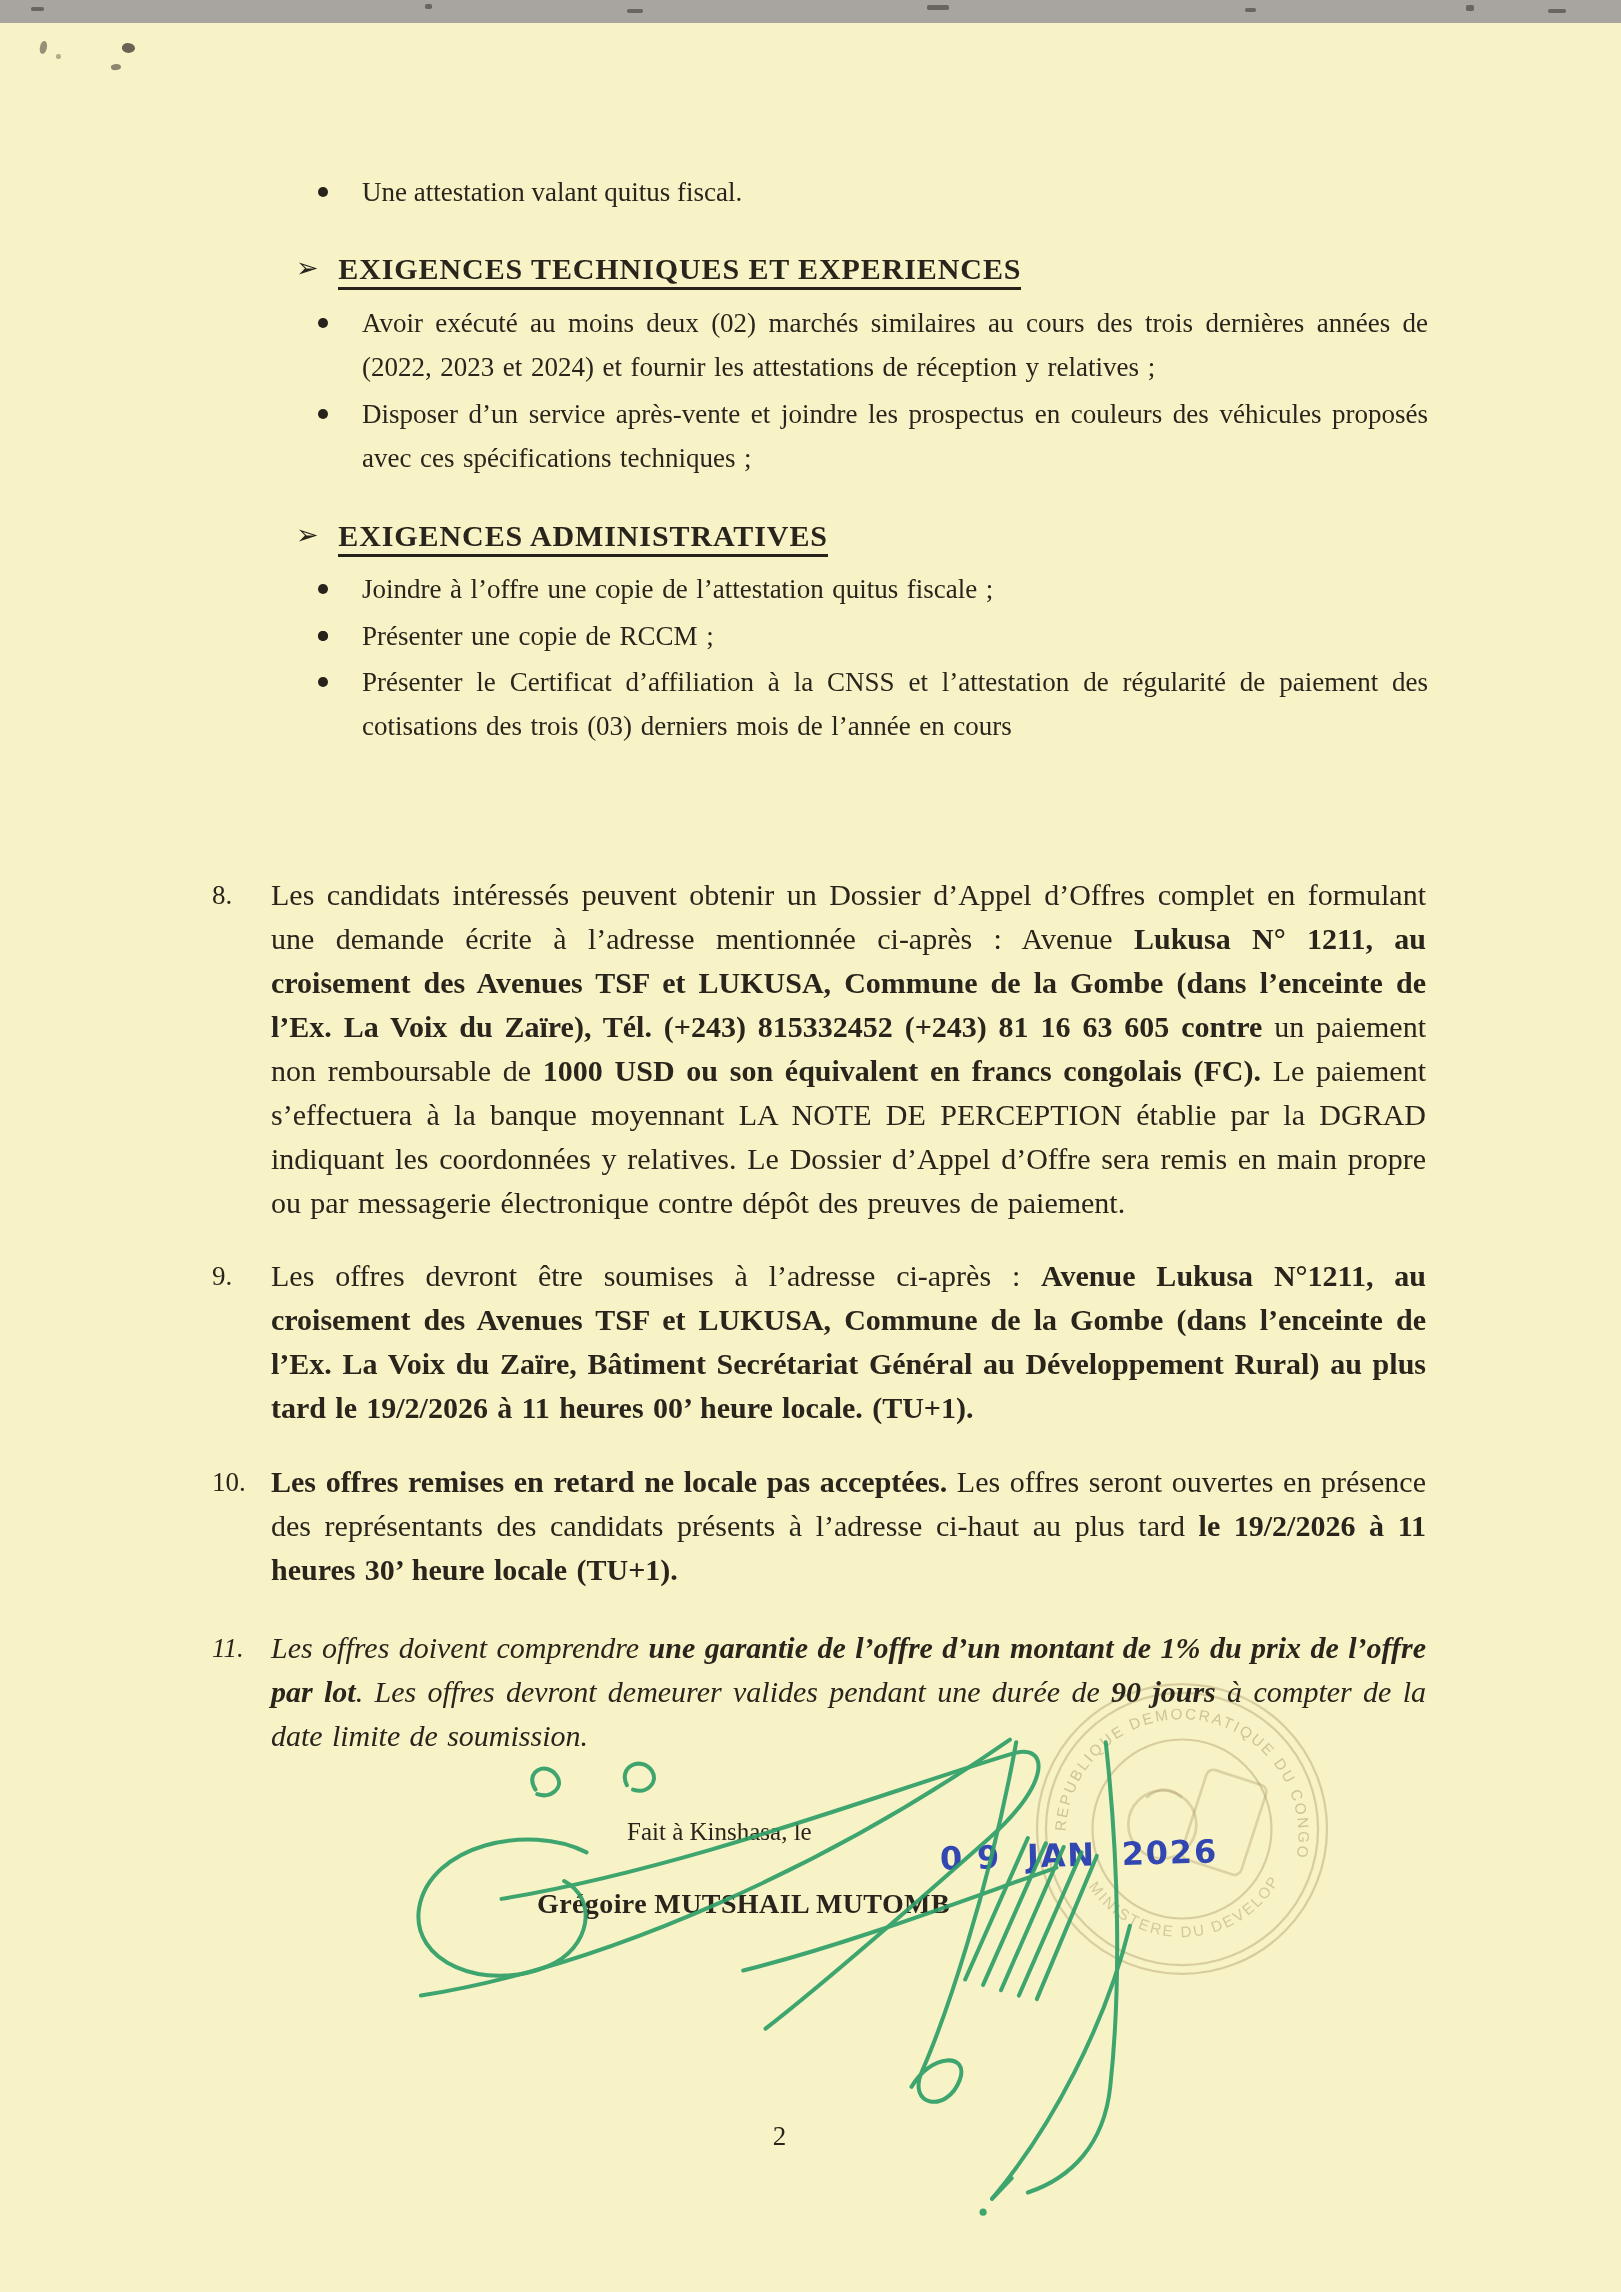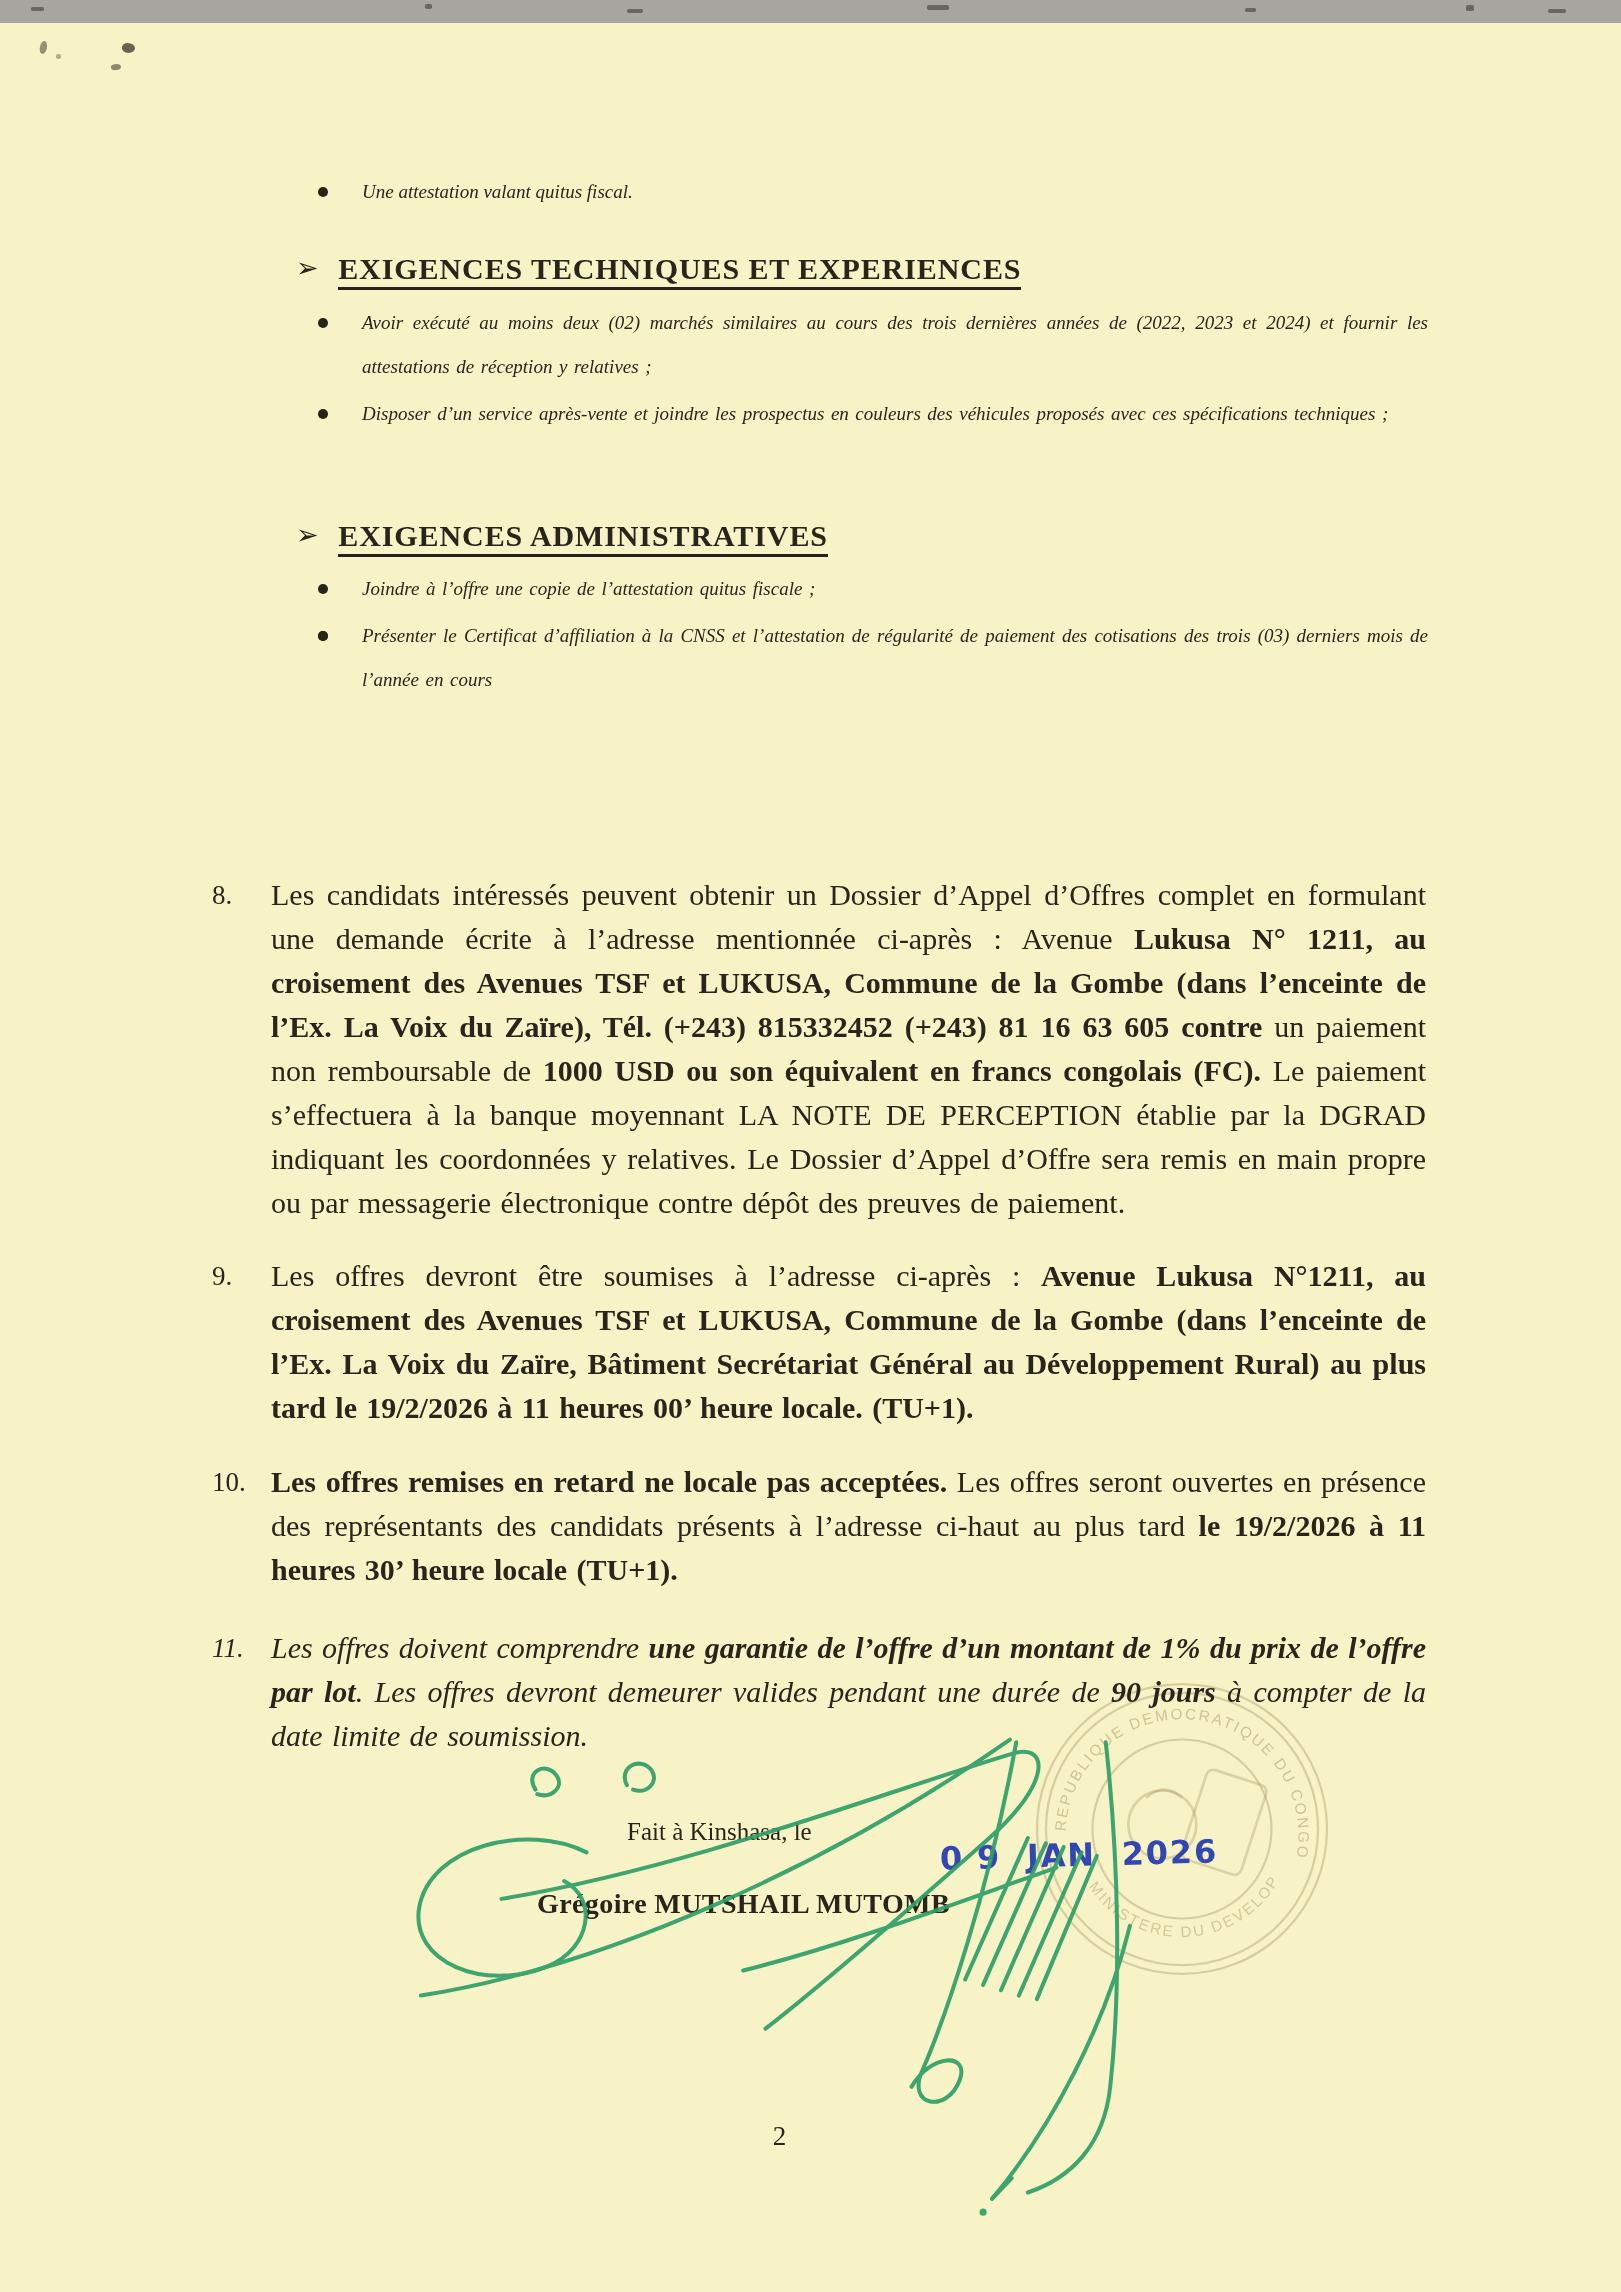--- a/index.html
+++ b/index.html
@@ -19,21 +19,21 @@
   .t5{left:1245px;top:8px;width:10.7px;height:3.6px;}
   .t6{left:1466px;top:4.5px;width:8px;height:6.3px;}
   .t7{left:1548px;top:9px;width:18px;height:3.6px;}
   
   .speck{position:absolute;background:#454034;border-radius:45% 55% 50% 50%;}
   .sp1{left:40px;top:41px;width:7.2px;height:12.5px;opacity:.55;transform:rotate(14deg);}
   .sp2{left:122px;top:43px;width:13.4px;height:9.9px;opacity:.8;}
   .sp3{left:111px;top:64px;width:9.9px;height:6.3px;opacity:.6;transform:rotate(-8deg);}
   .sp4{left:56px;top:54px;width:4.5px;height:4.5px;opacity:.4;}
 
-  .textblock{position:absolute;font-size:19px;line-height:44px;z-index:1;font-style:italic;}
+  .textblock{position:absolute;font-size:27px;line-height:44px;z-index:1;}
   .just{text-align:justify;word-spacing:1.8px;}
   .b{font-weight:700;}
 
   
   .dot{position:absolute;left:5.4px;top:17px;width:9.9px;height:9.9px;background:#27221a;border-radius:50%;}
   .bullet-line{padding-left:49px;position:relative;}
   ul.bullets{list-style:none;margin:0;padding:0;}
   ul.bullets li{position:relative;padding-left:49px;margin:0 0 2.7px 0;}
 
   
@@ -128,20 +128,24 @@
 
       <li>
         <span class="dot"></span>
         <span>Joindre à l’offre une copie de l’attestation quitus fiscale ;</span>
       </li>
 
       <li>
         <span class="dot"></span>
       </li>
 
+      <li>
+        <span class="dot"></span>
+        <span>Présenter une copie de RCCM ;</span>
+      </li>
 
       <li>
         <span class="dot"></span>
         <span>Présenter le Certificat d’affiliation à la CNSS et l’attestation de régularité de paiement des cotisations des trois (03) derniers mois de l’année en cours</span>
       </li>
     </ul>
 
   <div class="item" style="left:212px;top:873px;">
     <span class="num">8.</span>
     <div class="ibody"><span>Les candidats intéressés peuvent obtenir un Dossier d’Appel d’Offres complet en formulant une demande écrite à l’adresse mentionnée ci-après : Avenue </span><span class="b">Lukusa N° 1211, au croisement des Avenues TSF et LUKUSA, Commune de la Gombe (dans l’enceinte de l’Ex. La Voix du Zaïre), Tél. (+243) 815332452 (+243) 81 16 63 605 contre </span><span>un paiement non remboursable de </span><span class="b">1000 USD ou son équivalent en francs congolais (FC).</span><span> Le paiement s’effectuera à la banque moyennant LA NOTE DE PERCEPTION établie par la DGRAD indiquant les coordonnées y relatives. Le Dossier d’Appel d’Offre sera remis en main propre ou par messagerie électronique contre dépôt des preuves de paiement.</span></div>

